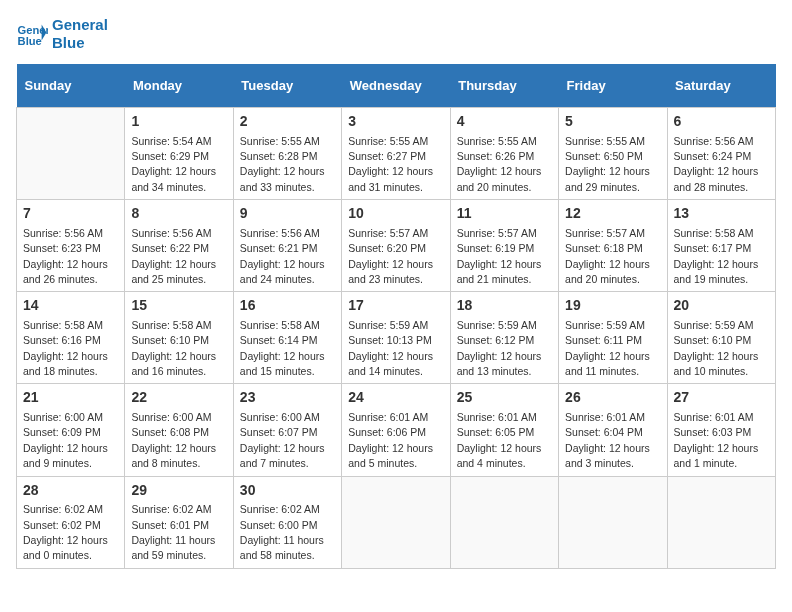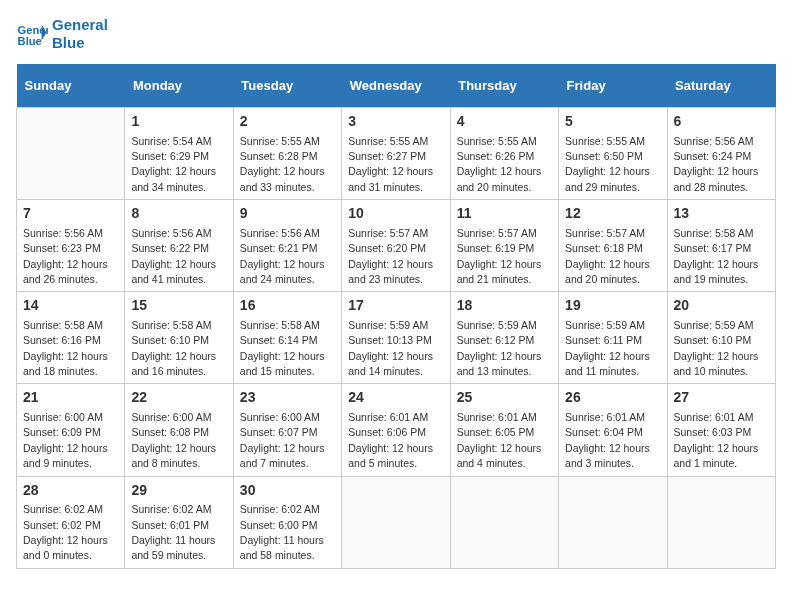--- a/index.html
+++ b/index.html
@@ -110,21 +110,21 @@
         <td class="empty-cell"></td>
         <td><span class="day-num">1</span><span class="cell-text">Sunrise: 5:54 AM</span><br><span class="cell-text">Sunset: 6:29 PM</span><br><span class="cell-text">Daylight: 12 hours</span><br><span class="cell-text">and 34 minutes.</span></td>
         <td><span class="day-num">2</span><span class="cell-text">Sunrise: 5:55 AM</span><br><span class="cell-text">Sunset: 6:28 PM</span><br><span class="cell-text">Daylight: 12 hours</span><br><span class="cell-text">and 33 minutes.</span></td>
         <td><span class="day-num">3</span><span class="cell-text">Sunrise: 5:55 AM</span><br><span class="cell-text">Sunset: 6:27 PM</span><br><span class="cell-text">Daylight: 12 hours</span><br><span class="cell-text">and 31 minutes.</span></td>
         <td><span class="day-num">4</span><span class="cell-text">Sunrise: 5:55 AM</span><br><span class="cell-text">Sunset: 6:26 PM</span><br><span class="cell-text">Daylight: 12 hours</span><br><span class="cell-text">and 20 minutes.</span></td>
         <td><span class="day-num">5</span><span class="cell-text">Sunrise: 5:55 AM</span><br><span class="cell-text">Sunset: 6:50 PM</span><br><span class="cell-text">Daylight: 12 hours</span><br><span class="cell-text">and 29 minutes.</span></td>
         <td><span class="day-num">6</span><span class="cell-text">Sunrise: 5:56 AM</span><br><span class="cell-text">Sunset: 6:24 PM</span><br><span class="cell-text">Daylight: 12 hours</span><br><span class="cell-text">and 28 minutes.</span></td>
       </tr>
       <tr>
         <td><span class="day-num">7</span><span class="cell-text">Sunrise: 5:56 AM</span><br><span class="cell-text">Sunset: 6:23 PM</span><br><span class="cell-text">Daylight: 12 hours</span><br><span class="cell-text">and 26 minutes.</span></td>
-        <td><span class="day-num">8</span><span class="cell-text">Sunrise: 5:56 AM</span><br><span class="cell-text">Sunset: 6:22 PM</span><br><span class="cell-text">Daylight: 12 hours</span><br><span class="cell-text">and 41 minutes.</span></td>
+        <td><span class="day-num">8</span><span class="cell-text">Sunrise: 5:56 AM</span><br><span class="cell-text">Sunset: 6:22 PM</span><br><span class="cell-text">Daylight: 12 hours</span><br><span class="cell-text">and 25 minutes.</span></td>
         <td><span class="day-num">9</span><span class="cell-text">Sunrise: 5:56 AM</span><br><span class="cell-text">Sunset: 6:21 PM</span><br><span class="cell-text">Daylight: 12 hours</span><br><span class="cell-text">and 24 minutes.</span></td>
         <td><span class="day-num">10</span><span class="cell-text">Sunrise: 5:57 AM</span><br><span class="cell-text">Sunset: 6:20 PM</span><br><span class="cell-text">Daylight: 12 hours</span><br><span class="cell-text">and 23 minutes.</span></td>
         <td><span class="day-num">11</span><span class="cell-text">Sunrise: 5:57 AM</span><br><span class="cell-text">Sunset: 6:19 PM</span><br><span class="cell-text">Daylight: 12 hours</span><br><span class="cell-text">and 21 minutes.</span></td>
         <td><span class="day-num">12</span><span class="cell-text">Sunrise: 5:57 AM</span><br><span class="cell-text">Sunset: 6:18 PM</span><br><span class="cell-text">Daylight: 12 hours</span><br><span class="cell-text">and 20 minutes.</span></td>
         <td><span class="day-num">13</span><span class="cell-text">Sunrise: 5:58 AM</span><br><span class="cell-text">Sunset: 6:17 PM</span><br><span class="cell-text">Daylight: 12 hours</span><br><span class="cell-text">and 19 minutes.</span></td>
       </tr>
       <tr>
         <td><span class="day-num">14</span><span class="cell-text">Sunrise: 5:58 AM</span><br><span class="cell-text">Sunset: 6:16 PM</span><br><span class="cell-text">Daylight: 12 hours</span><br><span class="cell-text">and 18 minutes.</span></td>
         <td><span class="day-num">15</span><span class="cell-text">Sunrise: 5:58 AM</span><br><span class="cell-text">Sunset: 6:10 PM</span><br><span class="cell-text">Daylight: 12 hours</span><br><span class="cell-text">and 16 minutes.</span></td>
         <td><span class="day-num">16</span><span class="cell-text">Sunrise: 5:58 AM</span><br><span class="cell-text">Sunset: 6:14 PM</span><br><span class="cell-text">Daylight: 12 hours</span><br><span class="cell-text">and 15 minutes.</span></td>

